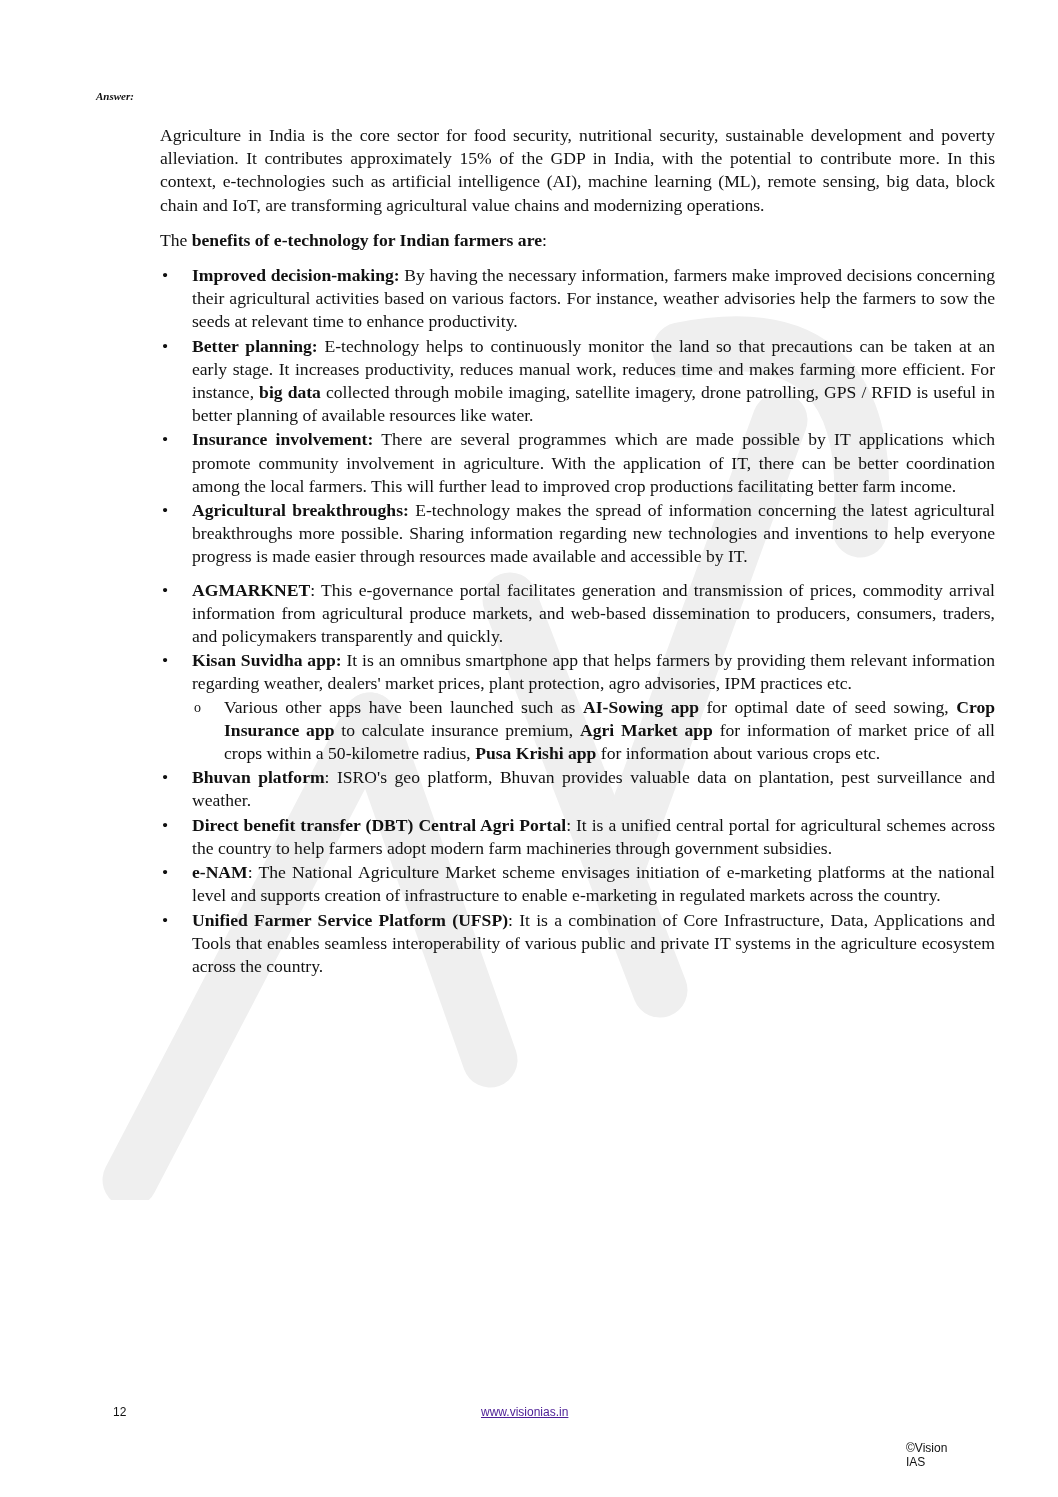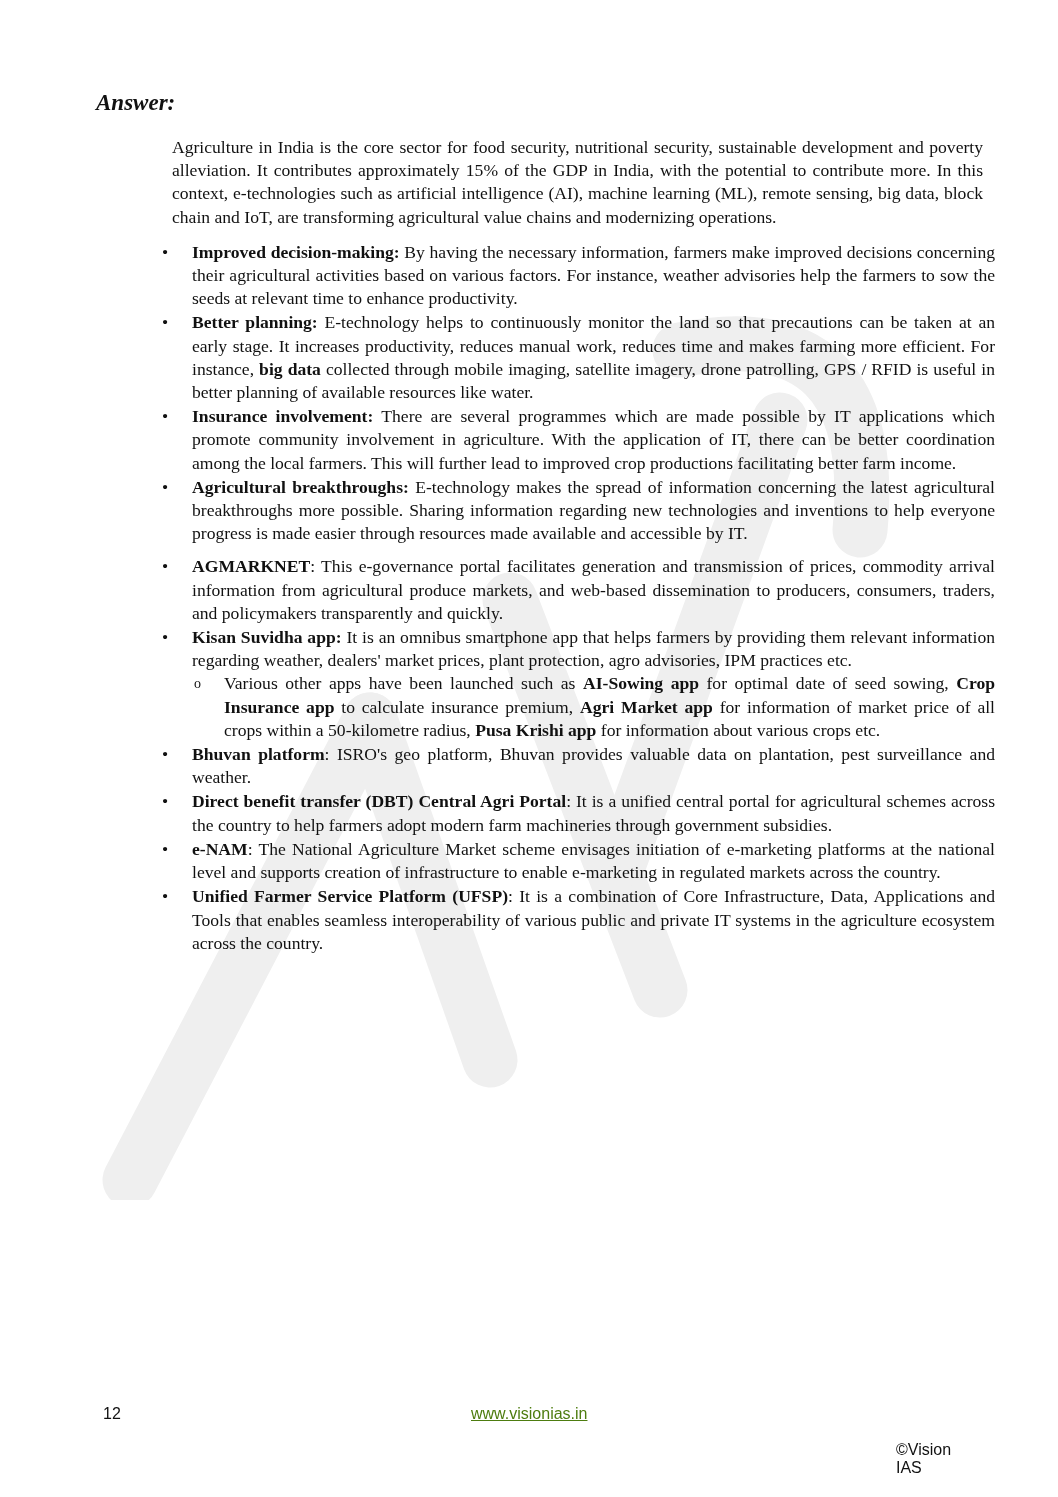--- a/index.html
+++ b/index.html
@@ -2,37 +2,37 @@
 <html><head>
 <meta charset="utf-8">
 <style>
   html, body { margin: 0; padding: 0; background: #ffffff; }
   body { width: 1058px; height: 1497px; position: relative; overflow: hidden;
          font-family: "DejaVu Serif", "Liberation Serif", serif; color: #111; }
   .watermark { position: absolute; left: 60px; top: 300px; width: 950px; height: 900px;
                pointer-events: none; z-index: 0; }
   .page { position: absolute; left: 0; top: 0; width: 1058px; z-index: 1; }
   .answer-label { position: absolute; left: 96px; top: 90px; font-style: italic; font-weight: bold;
-                  font-size: 23px; font-family: "Liberation Serif", serif; }
+                  font-size: 11px; font-family: "Liberation Serif", serif; }
   .content { position: absolute; left: 160px; top: 124px; width: 835px;
              font-family: "Liberation Serif", serif; font-size: 17.6px; line-height: 23.2px; }
-  p { margin: 12px; text-align: justify; }
+  p { margin: 0; text-align: justify; }
   .mb12 { margin-bottom: 12px; }
   ul.bullets { list-style: none; margin: 0 0 10px 0; padding: 0; }
   ul.bullets > li { position: relative; padding-left: 32px; text-align: justify; margin-bottom: 1px; }
   ul.bullets > li .bullet { position: absolute; left: 2px; top: 0; }
   ul.sub { list-style: none; margin: 0; padding: 0; }
   ul.sub > li { position: relative; padding-left: 32px; text-align: justify; }
   ul.sub > li .bullet { position: absolute; left: 2px; top: 0; font-size: 14px; }
   b { font-weight: bold; }
   .heading { font-weight: bold; margin-bottom: 10px; }
-  .footer { position: absolute; top: 1405px; left: 6px; width: 862px; height: 24px;
-            font-family: "Liberation Sans", sans-serif; font-size: 16px; }
+  .footer { position: absolute; top: 1405px; left: 16px; width: 862px; height: 24px;
+            font-family: "Liberation Sans", sans-serif; font-size: 12px; }
   .footer .pg { position: absolute; left: 97px; }
-  .footer .link { position: absolute; left: 465px; color: #4d7c0f; text-decoration: underline; }
+  .footer .link { position: absolute; left: 465px; color: #4c1d95; text-decoration: underline; }
   .footer .copy { position: absolute; left: 890px; margin-top: 36px; }
 </style>
 </head>
 <body>
 
 <svg class="watermark" viewBox="0 0 950 900">
   <g fill="none" stroke="#efefef" stroke-width="55" stroke-linecap="round">
     <path d="M70 880 L310 420"></path>
     <path d="M310 420 L430 760"></path>
     <path d="M450 300 L600 690"></path>
@@ -40,20 +40,21 @@
     <path d="M560 560 L720 120"></path>
   </g>
 </svg>
 
 <div class="page">
   <div class="answer-label">Answer:</div>
 
   <div class="content">
     <p class="mb12">Agriculture in India is the core sector for food security, nutritional security, sustainable development and poverty alleviation. It contributes approximately 15% of the GDP in India, with the potential to contribute more. In this context, e-technologies such as artificial intelligence (AI), machine learning (ML), remote sensing, big data, block chain and IoT, are transforming agricultural value chains and modernizing operations.</p>
 
+    <p class="mb12"><span>The </span><b>benefits of e-technology for Indian farmers are</b><span>:</span></p>
 
     <ul class="bullets">
       <li><span class="bullet">•</span><b>Improved decision-making:</b><span> By having the necessary information, farmers make improved decisions concerning their agricultural activities based on various factors. For instance, weather advisories help the farmers to sow the seeds at relevant time to enhance productivity.</span></li>
       <li><span class="bullet">•</span><b>Better planning:</b><span> E-technology helps to continuously monitor the land so that precautions can be taken at an early stage. It increases productivity, reduces manual work, reduces time and makes farming more efficient. For instance, </span><b>big data</b><span> collected through mobile imaging, satellite imagery, drone patrolling, GPS / RFID is useful in better planning of available resources like water.</span></li>
       <li><span class="bullet">•</span><b>Insurance involvement:</b><span> There are several programmes which are made possible by IT applications which promote community involvement in agriculture. With the application of IT, there can be better coordination among the local farmers. This will further lead to improved crop productions facilitating better farm income.</span></li>
       <li><span class="bullet">•</span><b>Agricultural breakthroughs:</b><span> E-technology makes the spread of information concerning the latest agricultural breakthroughs more possible. Sharing information regarding new technologies and inventions to help everyone progress is made easier through resources made available and accessible by IT.</span></li>
     </ul>
 
 
     <ul class="bullets">

